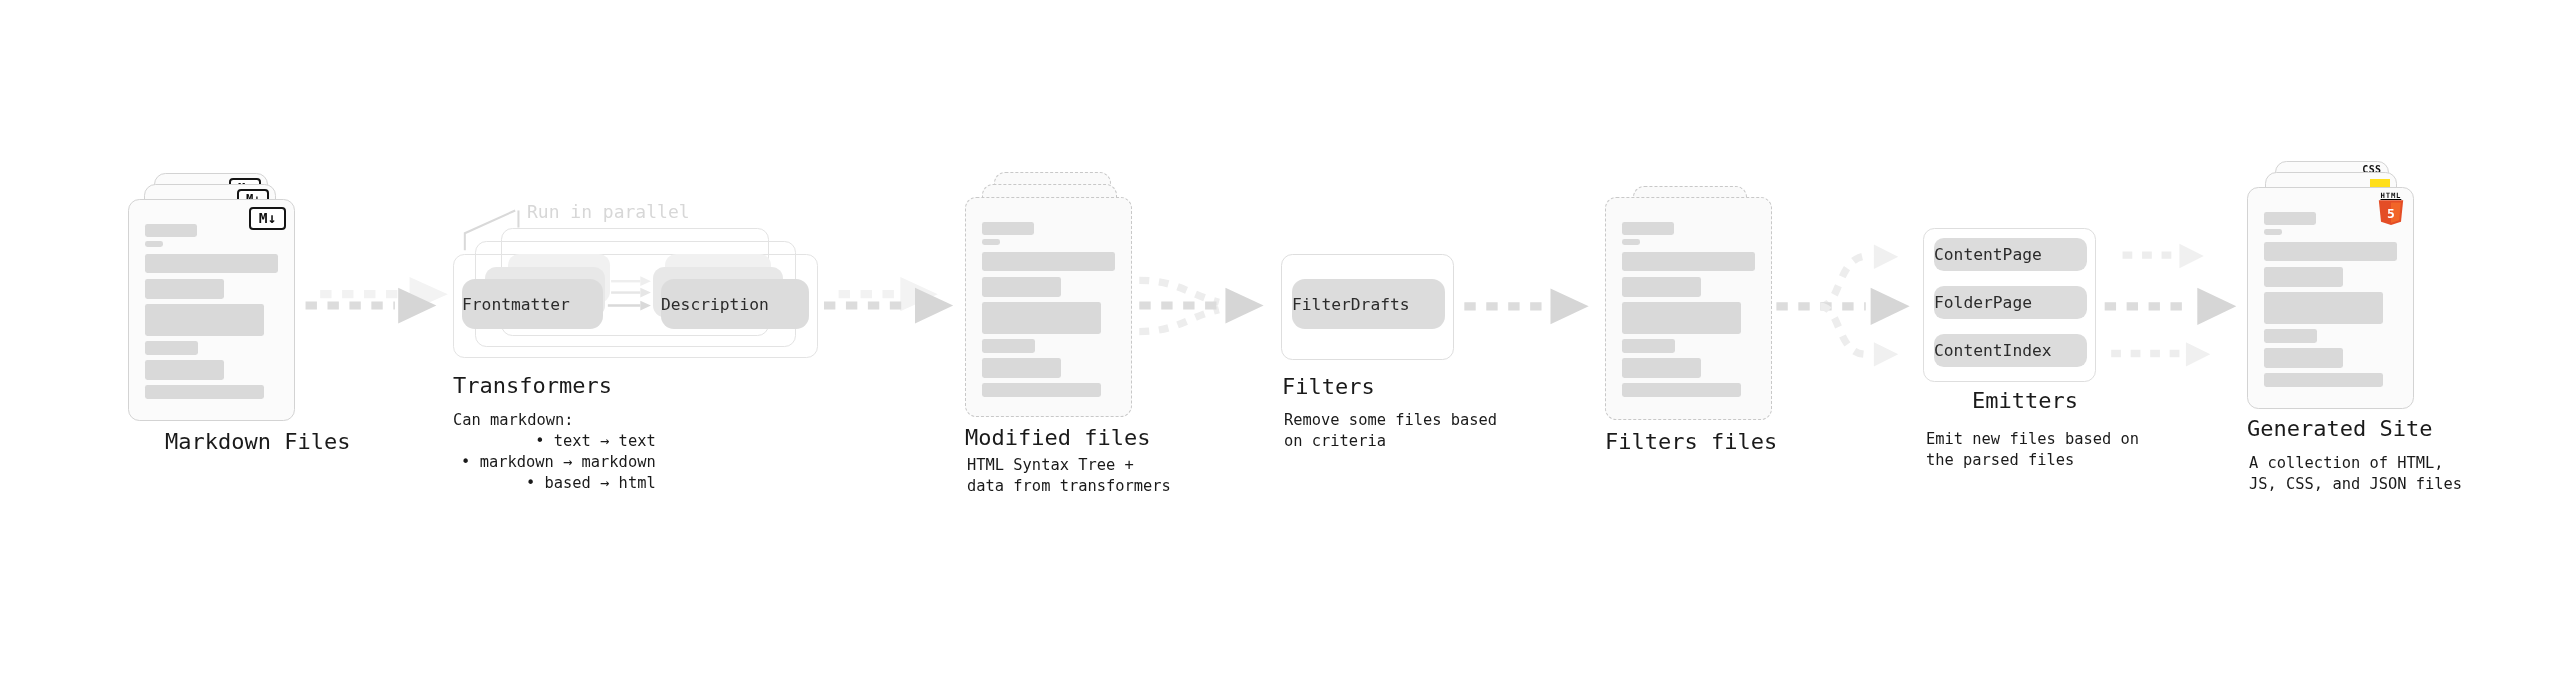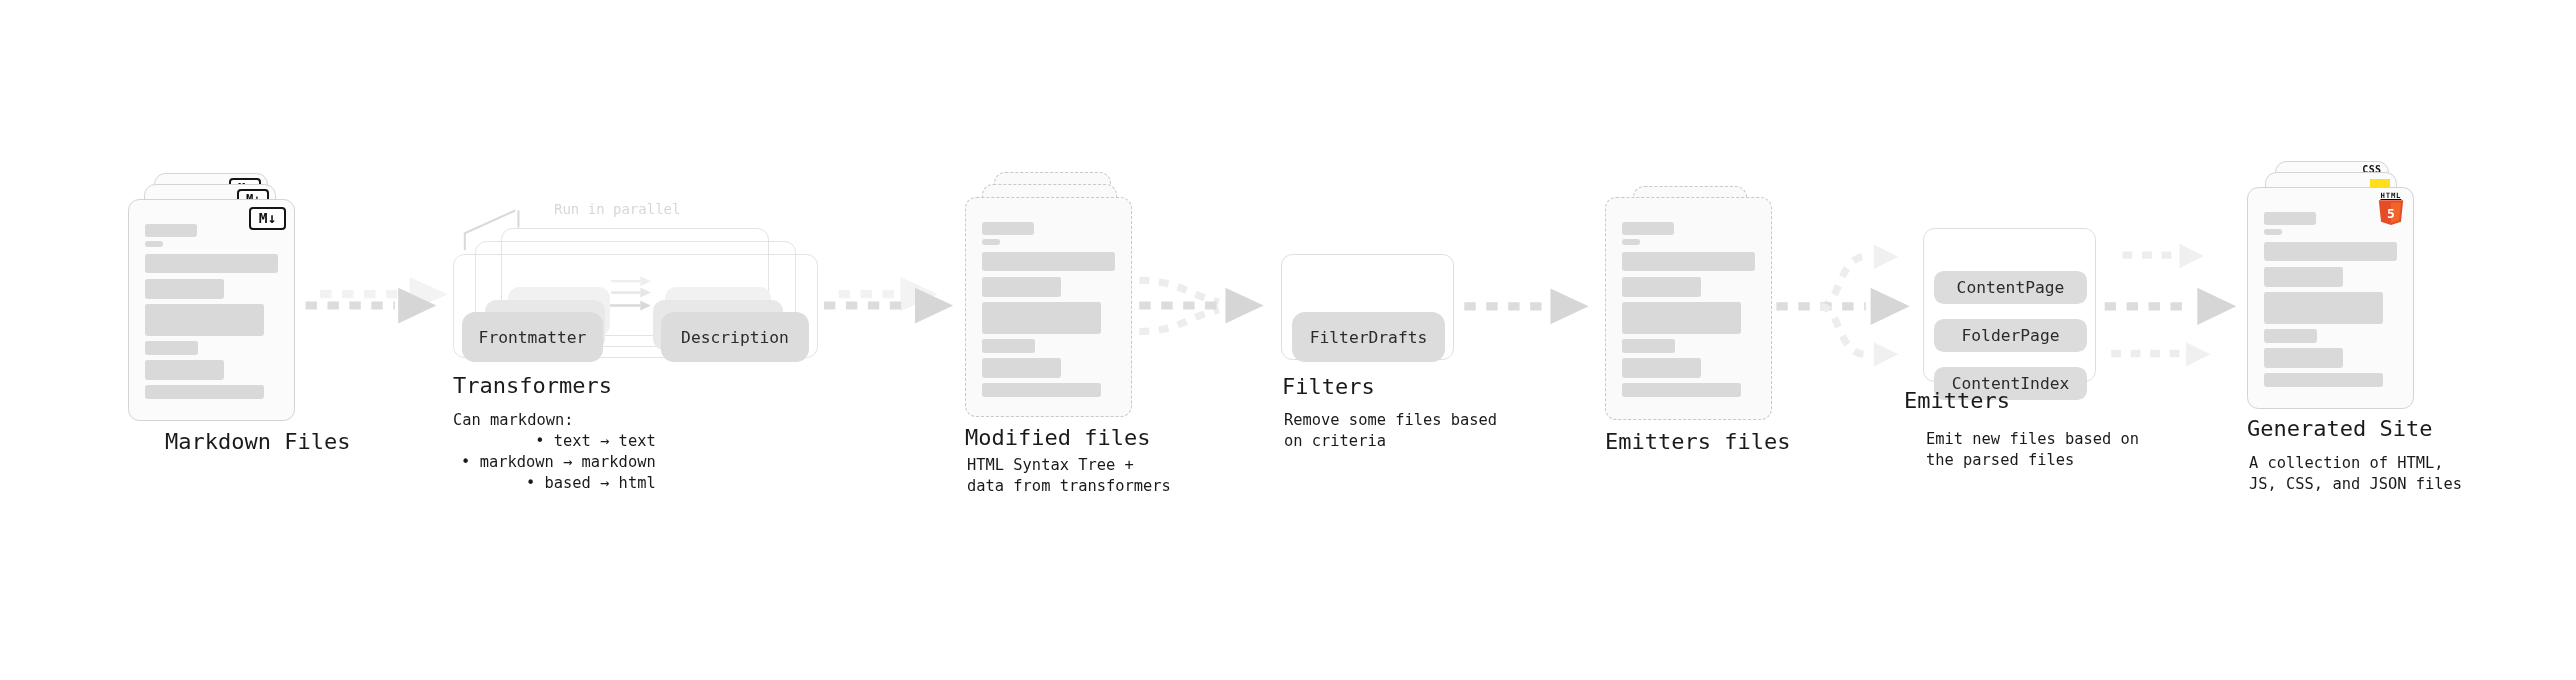--- a/index.html
+++ b/index.html
@@ -15,29 +15,29 @@
   .head.light{fill:#f0f0f0;}
   .file-card{position:absolute;background:#fbfbfb;border:1.6px solid #d3d3d3;border-radius:11.4px;box-sizing:border-box;}
   .file-card.dashed{background:#fafafa;border:1.6px dashed #c8c8c8;}
   .bar{position:absolute;background:#d9d9d9;border-radius:2.4px;}
   .md-badge{position:absolute;display:flex;align-items:center;justify-content:center;background:#ffffff;
             border:2.4px solid #151515;border-radius:4.1px;font-weight:bold;color:#111;
             width:32.5px;height:19.5px;font-size:14.6px;right:8.1px;top:6.5px;line-height:1;}
   .md-badge.small{width:28px;height:16.3px;font-size:12.2px;border-width:2px;right:5.7px;top:4.1px;}
   .panel{position:absolute;border:1.6px solid #e3e3e3;border-radius:11.4px;box-sizing:border-box;}
   .box{position:absolute;border:1.6px solid #dedede;border-radius:11.4px;box-sizing:border-box;background:#ffffff;}
-  .pill{position:absolute;display:flex;align-items:center;justify-content:center;background:#dcdcdc;
-        border-radius:13px;font-size:16.3px;color:#2b2b2b;box-sizing:border-box;margin-top:33px;}
+  .pill{position:absolute;display:flex;align-items:center;justify-content:flex-start;background:#dcdcdc;
+        border-radius:13px;font-size:16.3px;color:#2b2b2b;box-sizing:border-box;}
   .pill.g1{background:#e8e8e8;border-radius:11.4px;}
   .pill.g2{background:#f1f1f1;border-radius:11.4px;}
   .pill.small{border-radius:9.8px;}
   .stage-label{position:absolute;font-size:22px;color:#1a1a1a;white-space:nowrap;}
   .desc{position:absolute;font-size:15.4px;color:#1a1a1a;line-height:21px;white-space:nowrap;}
   .desc .indent{padding-left:8.1px;text-align:right;}
-  .callout-text{position:absolute;font-size:14px;color:#d7d7d7;white-space:nowrap;margin-left:27px;}
+  .callout-text{position:absolute;font-size:18px;color:#d7d7d7;white-space:nowrap;}
   .css-badge{position:absolute;right:6.5px;top:3.3px;text-align:center;line-height:1;}
   .css-badge .t{font-size:10px;font-weight:bold;color:#111;letter-spacing:0.4px;}
   .css-badge .u{height:3.3px;width:18px;background:var(--css-underline,#2760ef);margin-top:0.8px;}
   .js-badge{position:absolute;right:6.5px;top:5.7px;width:19.5px;height:10.6px;background:var(--js-badge,#ffe01a);}
   .html5-logo{position:absolute;right:8.1px;top:4.1px;width:28px;text-align:center;line-height:1;text-decoration:underline;}
   .html5-logo .t{font-size:7.3px;font-weight:bold;color:#111;letter-spacing:0.8px;margin-bottom:0.8px;}
 </style>
 </head>
 <body>
 
@@ -188,35 +188,35 @@
     <div class="file-card dashed with-bars" style="left:1605px;top:197px;width:167px;height:223px;">
         <div class="bar" style="left: 16.3px; top: 24.4px; width: 52px; height: 13px;"></div>
         <div class="bar" style="left: 16.3px; top: 41px; width: 18px; height: 5.7px;"></div>
         <div class="bar" style="left: 16.3px; top: 54px; width: 133px; height: 18.7px;"></div>
         <div class="bar" style="left: 16.3px; top: 79px; width: 79px; height: 19.5px;"></div>
         <div class="bar" style="left: 16.3px; top: 104px; width: 119px; height: 32px;"></div>
         <div class="bar" style="left: 16.3px; top: 141px; width: 53px; height: 14px;"></div>
         <div class="bar" style="left: 16.3px; top: 160px; width: 79px; height: 19.5px;"></div>
         <div class="bar" style="left: 16.3px; top: 185px; width: 119px; height: 14px;"></div>
       </div>
-    <div class="stage-label" style="left:1605px;top:429px;">Emitters files</div>
+    <div class="stage-label" style="left:1605px;top:429px;">Filters files</div>
   </div>
 
   <div>
     <div class="box" style="left:1923px;top:228px;width:173px;height:154px;"></div>
     <div class="pill small" style="left:1934px;top:238px;width:153px;height:32.5px;">
         <span>ContentPage</span>
       </div>
     <div class="pill small" style="left:1934px;top:286px;width:153px;height:32.5px;">
         <span>FolderPage</span>
       </div>
     <div class="pill small" style="left:1934px;top:334px;width:153px;height:32.5px;">
         <span>ContentIndex</span>
       </div>
-    <div class="stage-label" style="left:1904px;top:388px;">Emitters</div>
+    <div class="stage-label" style="left:1972px;top:388px;">Emitters</div>
     <div class="desc" style="left:1926px;top:429px;">
       <div>Emit new files based on</div>
       <div>the parsed files</div>
     </div>
   </div>
 
   <div>
     <div class="file-card" style="left:2275px;top:161px;width:114px;height:65px;">
       <div class="css-badge">
         <div class="t">CSS</div>

